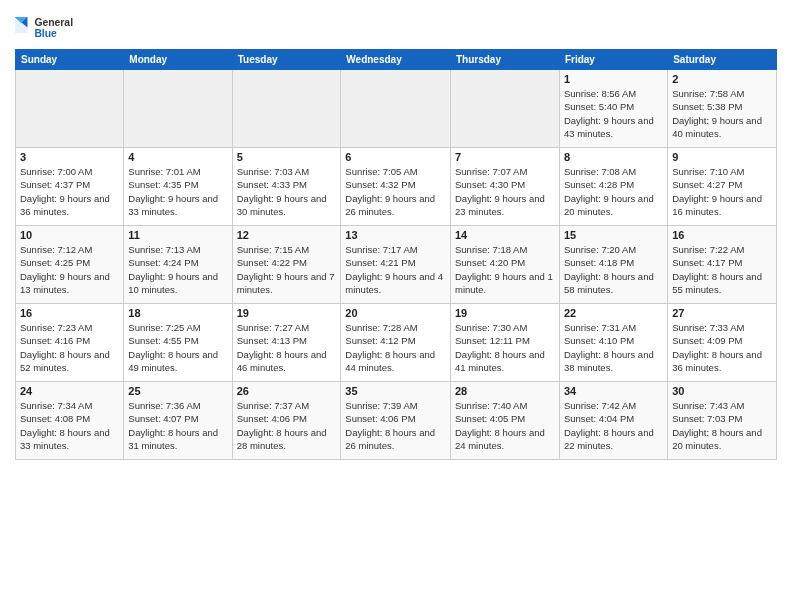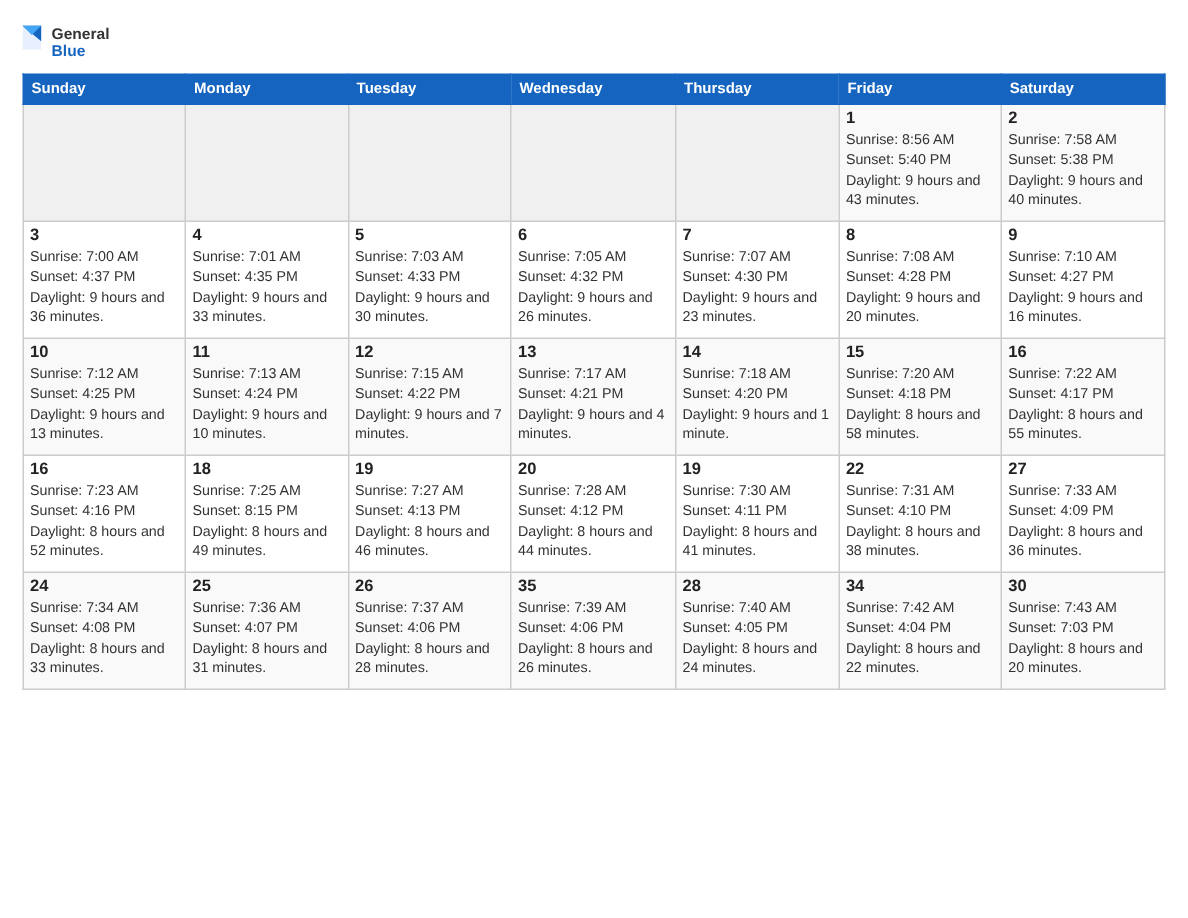--- a/index.html
+++ b/index.html
@@ -245,42 +245,42 @@
           <td>
             <span class="day-number">16</span>
             <div class="day-info">Sunrise: 7:23 AM
 Sunset: 4:16 PM
 Daylight: 8 hours
 and 52 minutes.</div>
           </td>
           <td>
             <span class="day-number">18</span>
             <div class="day-info">Sunrise: 7:25 AM
-Sunset: 8:15 PM
+Sunset: 4:55 PM
 Daylight: 8 hours
 and 49 minutes.</div>
           </td>
           <td>
             <span class="day-number">19</span>
             <div class="day-info">Sunrise: 7:27 AM
 Sunset: 4:13 PM
 Daylight: 8 hours
 and 46 minutes.</div>
           </td>
           <td>
             <span class="day-number">20</span>
             <div class="day-info">Sunrise: 7:28 AM
 Sunset: 4:12 PM
 Daylight: 8 hours
 and 44 minutes.</div>
           </td>
           <td>
             <span class="day-number">19</span>
             <div class="day-info">Sunrise: 7:30 AM
-Sunset: 4:11 PM
+Sunset: 12:11 PM
 Daylight: 8 hours
 and 41 minutes.</div>
           </td>
           <td>
             <span class="day-number">22</span>
             <div class="day-info">Sunrise: 7:31 AM
 Sunset: 4:10 PM
 Daylight: 8 hours
 and 38 minutes.</div>
           </td>

